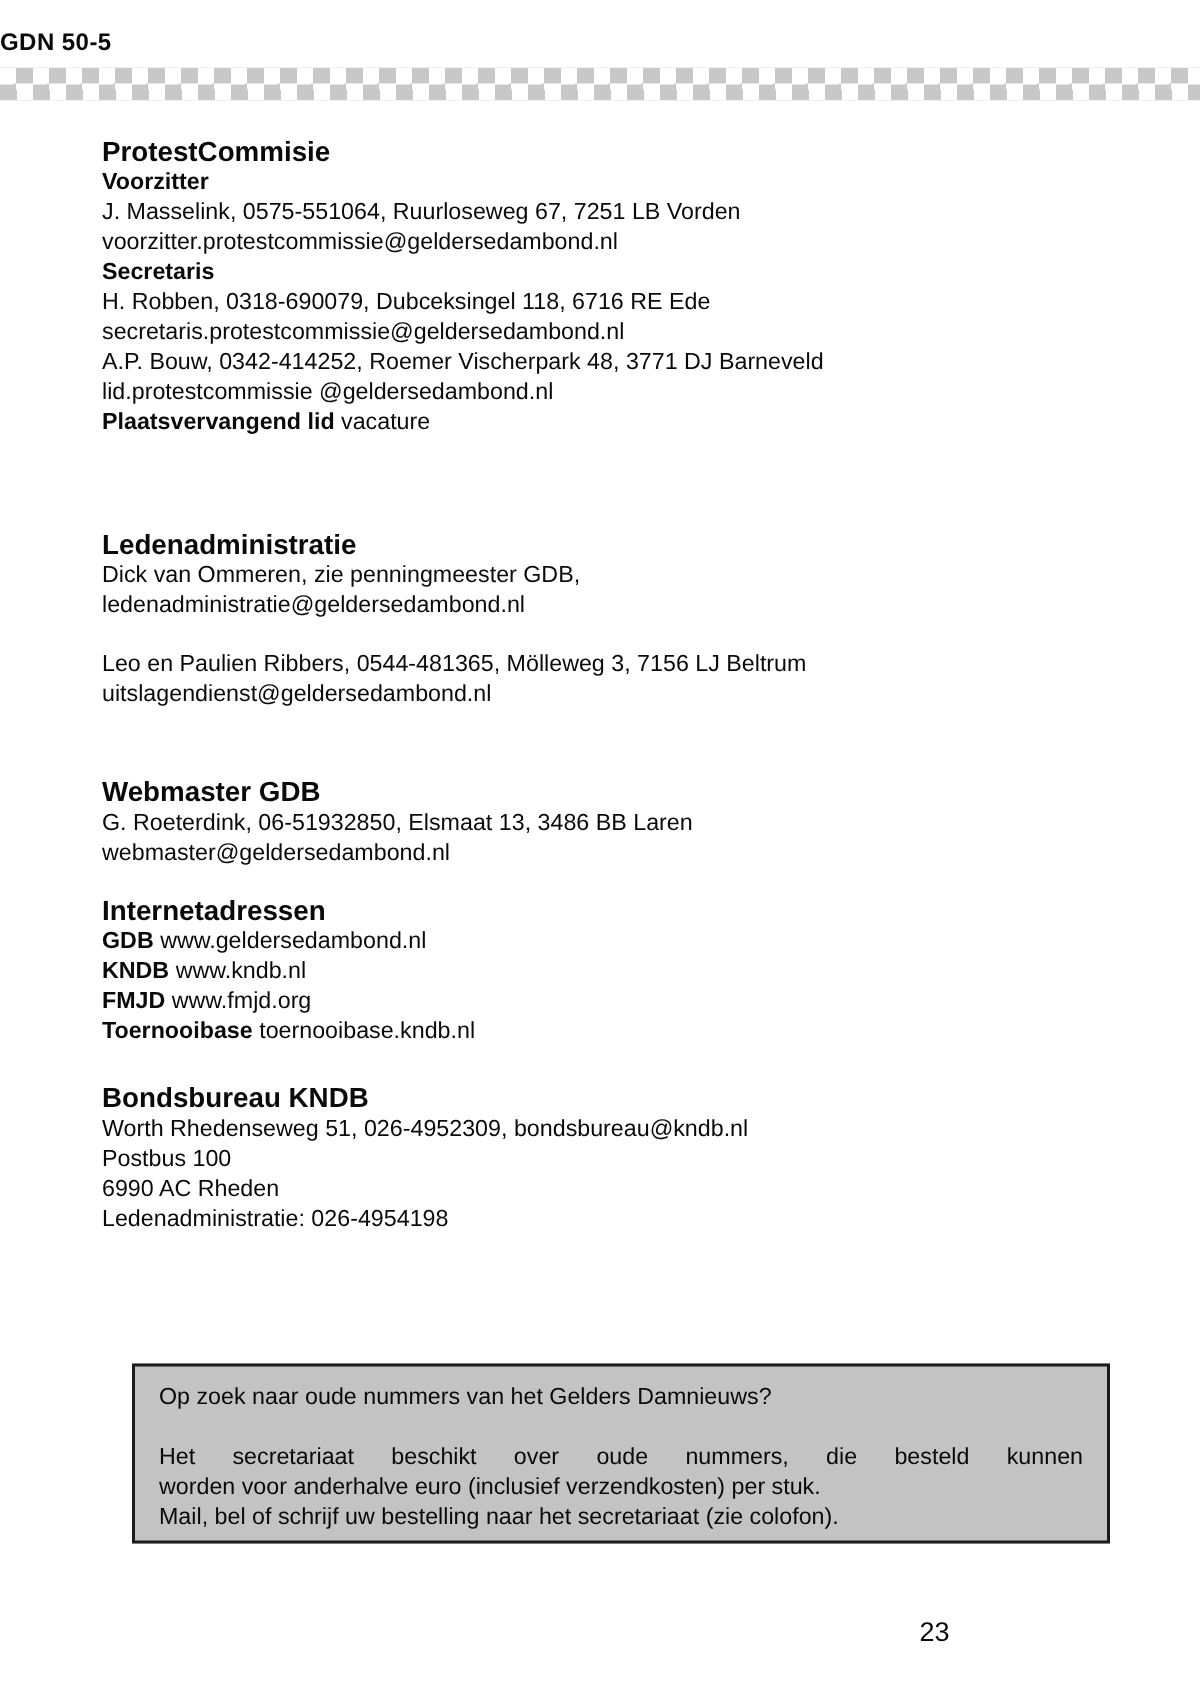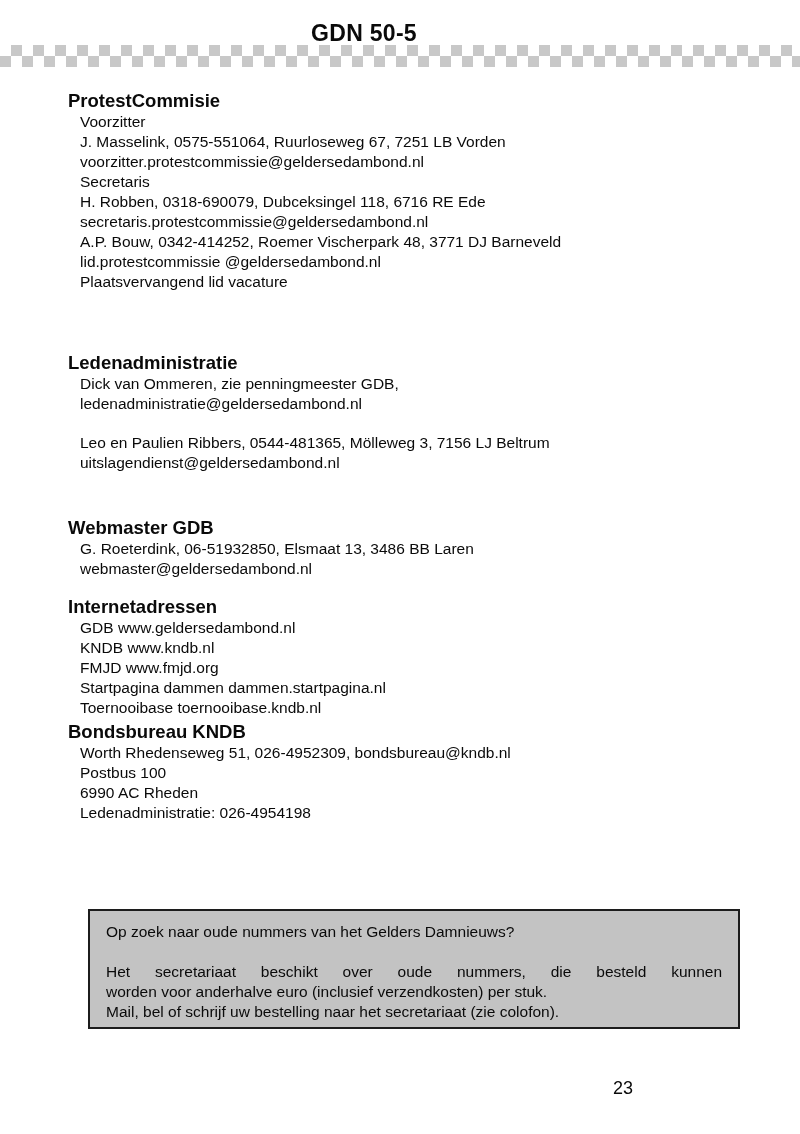--- a/index.html
+++ b/index.html
@@ -7,33 +7,33 @@
     --boxbg:#c3c3c3;
     --boxborder:#1c1c1c;
     --ink:#0a0a0a;
   }
   html,body{margin:0;padding:0;background:#ffffff;}
   .page{
     position:relative;width:800px;height:1134px;background:#ffffff;
     font-family:"Liberation Sans", sans-serif;color:var(--ink);overflow:hidden;
   }
   .gdn-header{
-    position:absolute;top:20px;left:0;width:728px;text-align:center;
-    font-size:23px;font-weight:bold;letter-spacing:0.3px;
+    position:absolute;top:20px;left:0;width:728px;text-align:left;
+    font-size:16px;font-weight:bold;letter-spacing:0.3px;
   }
   .checker-band{
     position:absolute;top:45px;left:0;width:800px;height:22px;
     background-image:conic-gradient(var(--checker) 0 90deg,#ffffff 90deg 180deg,var(--checker) 180deg 270deg,#ffffff 270deg 360deg);
     background-size:22px 22px;
   }
   .section{position:absolute;left:68px;width:612px;}
   .s0{top:89px}.s1{top:351px}.s2{top:433px}.s3{top:516px}.s4{top:595px}.s5{top:720px}
   .section h2{margin:0;padding:0;font-size:18.5px;line-height:23px;font-weight:bold;}
   .line{font-size:15.5px;line-height:20px;white-space:pre-wrap;}
-  .b{font-weight:normal;margin-left:12px;}
+  .b{font-weight:bold;}
   .notice-box{
     position:absolute;left:88px;top:909px;width:652px;height:120px;box-sizing:border-box;
     background:var(--boxbg);border:2px solid var(--boxborder);
     padding:11px 16px 0 16px;
   }
   .spacer{height:20px;}
   .just{text-align:justify;text-align-last:justify;}
   .page-number{position:absolute;left:613px;top:1078px;font-size:18px;}
 </style>
 </head>
@@ -82,21 +82,20 @@
         <div class="line"><span class="b"></span><span>webmaster@geldersedambond.nl</span></div>
       </div>
   </div>
 
   <div class="section s4">
     <h2>Internetadressen</h2>
     <div>
         <div class="line"><span class="b">GDB</span><span> www.geldersedambond.nl</span></div>
         <div class="line"><span class="b">KNDB</span><span> www.kndb.nl</span></div>
         <div class="line"><span class="b">FMJD</span><span> www.fmjd.org</span></div>
-        <div class="line"><span class="b">Startpagina dammen</span><span> dammen.startpagina.nl</span></div>
         <div class="line"><span class="b">Toernooibase</span><span> toernooibase.kndb.nl</span></div>
       </div>
   </div>
 
   <div class="section s5">
     <h2>Bondsbureau KNDB</h2>
     <div>
         <div class="line"><span class="b"></span><span>Worth Rhedenseweg 51, 026-4952309, bondsbureau@kndb.nl</span></div>
         <div class="line"><span class="b"></span><span>Postbus 100</span></div>
         <div class="line"><span class="b"></span><span>6990 AC Rheden</span></div>

